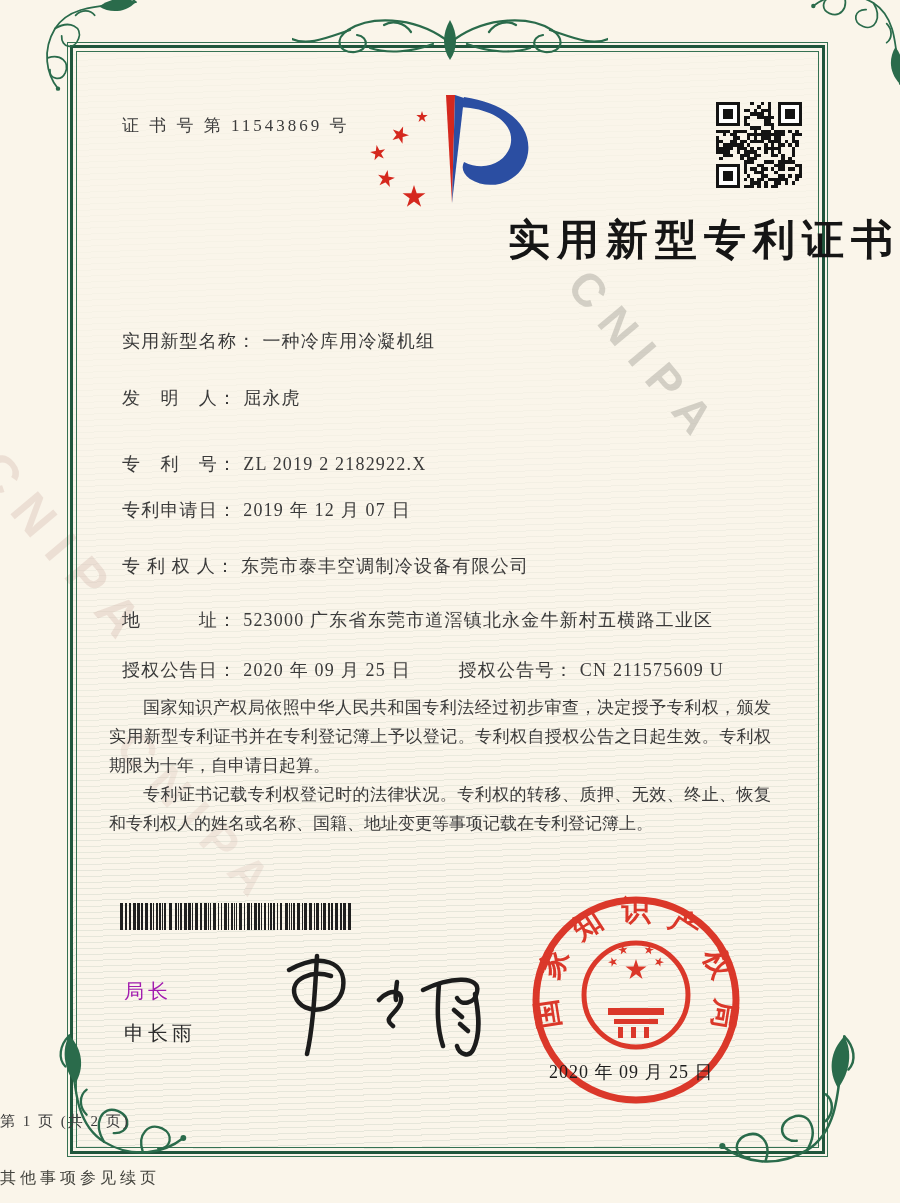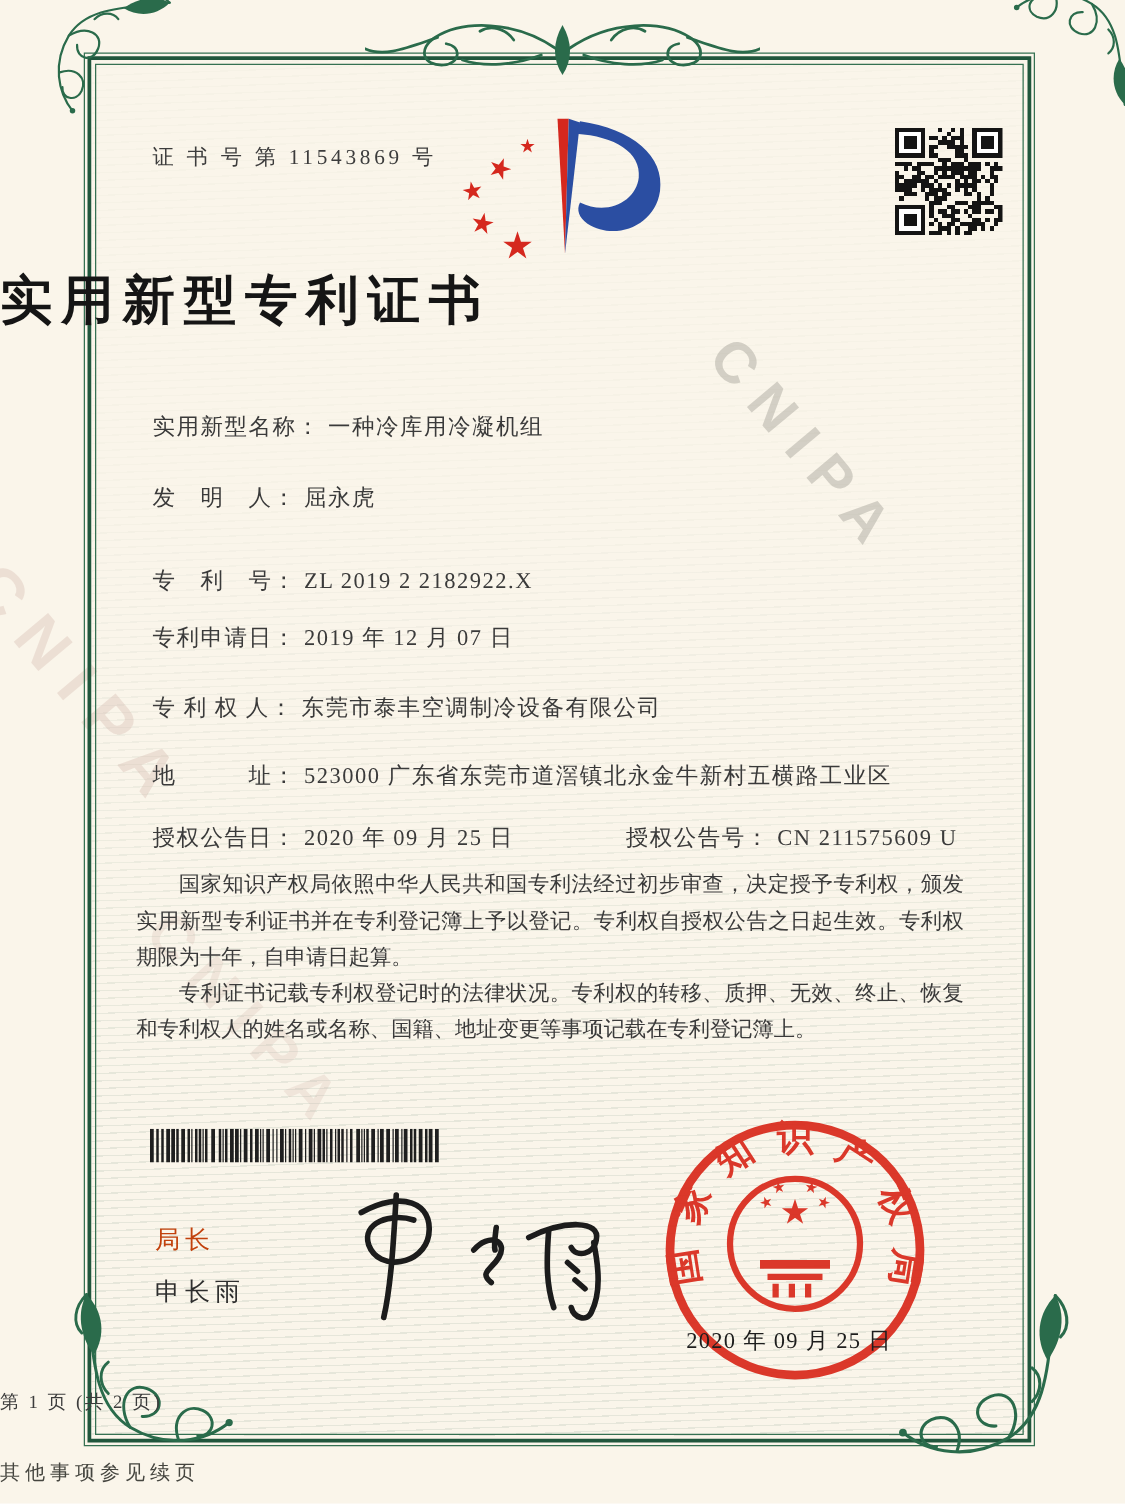--- a/index.html
+++ b/index.html
@@ -15,33 +15,33 @@
     mask-image:linear-gradient(to bottom, rgba(0,0,0,.18) 0 30%, rgba(0,0,0,.9) 75%);}
   
   .wm{position:absolute;font-family:"Liberation Sans",sans-serif;font-weight:bold;white-space:nowrap;pointer-events:none;}
   .wm1{left:540px;top:330px;font-size:46px;letter-spacing:14px;color:rgba(158,156,146,.42);transform:rotate(50deg);}
   .wm2{left:-55px;top:520px;font-size:52px;letter-spacing:16px;color:rgba(205,172,162,.30);transform:rotate(50deg);}
   .wm3{left:90px;top:790px;font-size:48px;letter-spacing:14px;color:rgba(205,172,162,.22);transform:rotate(48deg);}
   
   .cert-no{position:absolute;left:122px;top:114px;font-size:17px;letter-spacing:3px;color:#3c3c3c;}
   .logo{position:absolute;left:352px;top:90px;width:200px;height:120px;}
   .qr{position:absolute;left:716px;top:102px;width:86px;height:86px;}
-  .title{position:absolute;left:0;top:212px;width:100%;text-align:left;font-size:42px;font-weight:bold;
+  .title{position:absolute;left:0;top:212px;width:100%;text-align:right;font-size:42px;font-weight:bold;
          letter-spacing:7px;color:#151515;}
   
   .row{position:absolute;left:122px;font-size:18px;letter-spacing:1.2px;color:#3a3a3a;white-space:nowrap;}
   .row .lab{margin-right:6px;}
-  .grant-no-col{margin-left:84px;}
+  .grant-no-col{margin-left:42px;}
   
   .body-text{position:absolute;left:109px;top:693px;width:662px;font-size:17px;line-height:29px;
              text-align:justify;color:#3a3a3a;}
   .body-text p{margin:0;text-indent:2em;}
   
   .barcode{position:absolute;left:120px;top:903px;width:236px;height:27px;}
-  .officer-title{position:absolute;left:124px;top:978px;font-size:20px;letter-spacing:4px;color:#c2410c;
+  .officer-title{position:absolute;left:124px;top:978px;font-size:20px;letter-spacing:4px;color:#a21caf;
                  font-family:"Liberation Sans","DejaVu Sans",sans-serif;}
   .officer-name{position:absolute;left:124px;top:1020px;font-size:20px;letter-spacing:4px;color:#2e2e2e;
                 font-family:"Liberation Sans","DejaVu Sans",sans-serif;}
   .signature{position:absolute;left:255px;top:948px;width:230px;height:115px;}
   .seal{position:absolute;left:528px;top:892px;width:216px;height:216px;opacity:.93;}
   .seal-date{position:absolute;left:549px;top:1060px;width:190px;font-size:18px;letter-spacing:1px;
              color:#1d1d1d;white-space:nowrap;z-index:5;}
   .page-info{position:absolute;left:0;top:1112px;width:100%;text-align:left;font-size:15px;
              letter-spacing:2px;color:#3c3c3c;}
   .cont-note{position:absolute;left:0;top:1168px;width:100%;text-align:left;font-size:16px;

